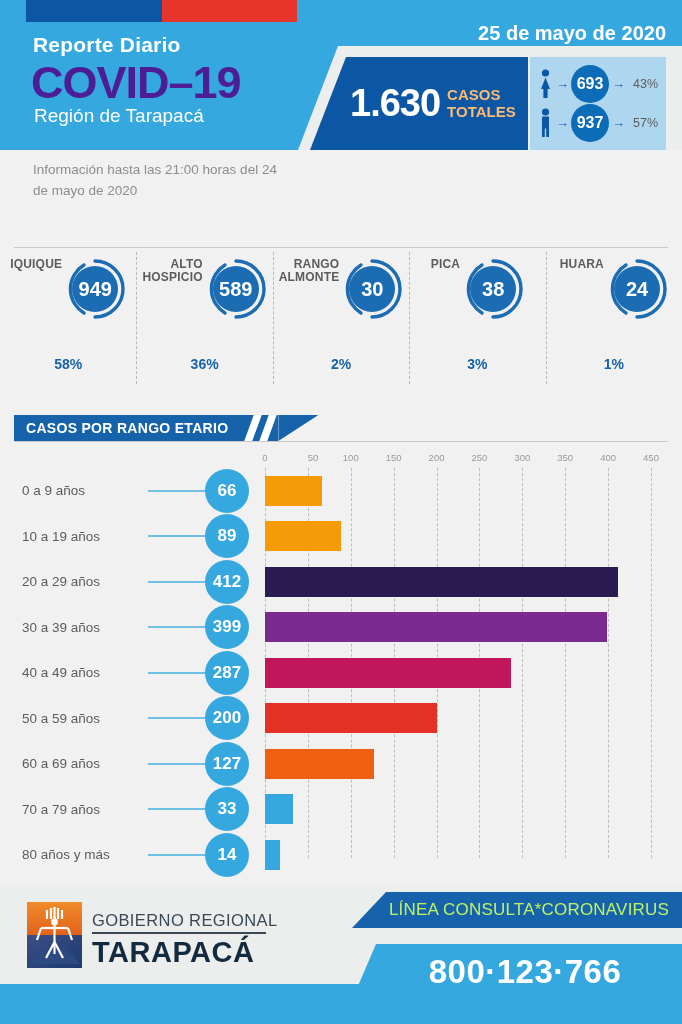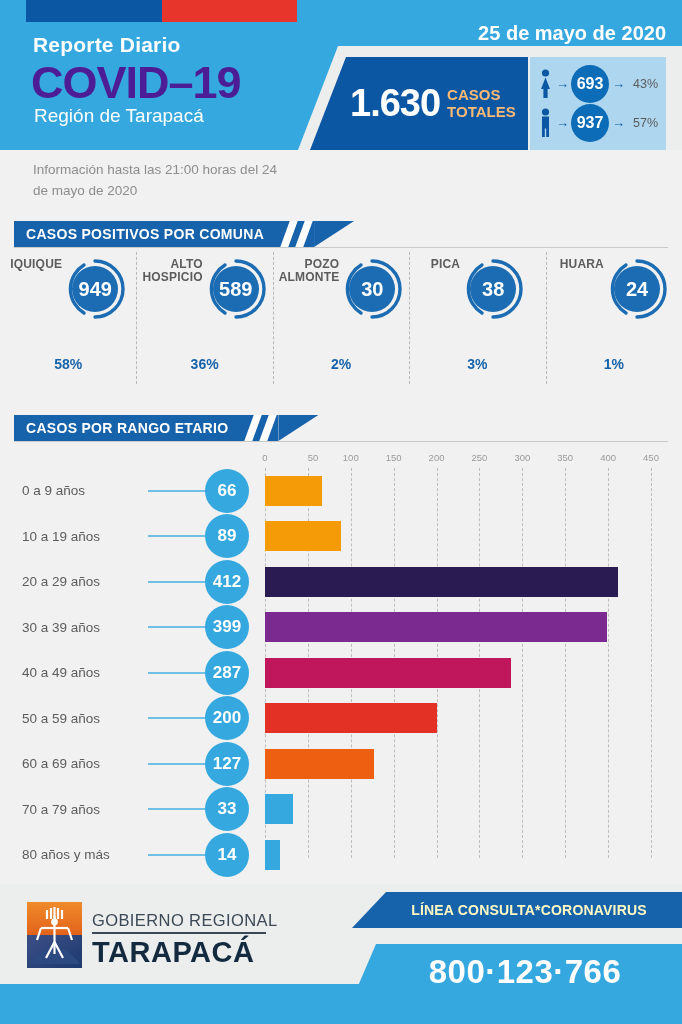--- a/index.html
+++ b/index.html
@@ -136,21 +136,21 @@
   .logo-txt1 { position:absolute; left: 92px; top: 27px; color:#3b4856; font-size: 16.5px; letter-spacing:.4px; }
   .logo-rule { position:absolute; left: 92px; top: 48px; width: 174px; height: 2px; background:#3b4856; }
   .logo-txt2 { position:absolute; left: 92px; top: 52px; color:#132a3f; font-size: 29px; font-weight: bold; letter-spacing:.5px; }
 
   .hot-wrap { position:absolute; left: 352px; top: 0; width: 330px; height: 100px; }
   .hot-dark {
     position:absolute; left:0; top: 8px; width: 330px; height: 36px; background:#1763ab;
     clip-path: polygon(34px 0, 100% 0, 100% 100%, 0 100%);
     display:flex; align-items:center; justify-content:center;
   }
-  .hot-dark span { color:#fef9c3; font-size: 14px; font-weight: bold; letter-spacing:.2px; padding-left: 24px;}
+  .hot-dark span { color:#bef264; font-size: 17px; font-weight: normal; letter-spacing:.2px; padding-left: 24px;}
   .hot-light {
     position:absolute; left:0; top: 60px; width: 330px; height: 56px; background:#35a8e0;
     clip-path: polygon(24px 0, 100% 0, 100% 100%, 0 100%);
     display:flex; align-items:center; justify-content:center;
   }
   .hot-light span { color:#fff; font-size: 33px; font-weight: bold; letter-spacing:.5px; padding-left:16px; }
 </style>
 </head>
 <body>
 
@@ -201,28 +201,20 @@
           <rect x="7.2" y="20" width="2.8" height="9" fill="#0c57a4"></rect>
         </svg>
       </div>
       <div class="g-arrow">→</div>
       <div class="g-circle">937</div>
       <div class="g-arrow">→</div>
       <div class="g-pct">57%</div>
     </div>
   </div>
 
-  <div class="sec-head" style="top:221px;">
-    <div class="sec-bar">CASOS POSITIVOS POR COMUNA</div>
-    <div class="sec-slashes">
-      <div class="sl"></div>
-      <div class="sl"></div>
-    </div>
-    <div class="sec-tail"></div>
-  </div>
   <div class="sec-rule" style="left:14px; top:247px; width:654px;"></div>
 
   <div class="comuna-wrap" id="comuna-wrap">
       <div class="comuna-cell">
         <div class="comuna-top">
           <div class="comuna-name">
             <div>IQUIQUE</div>
           </div>
           <div class="ring">
             <svg width="62" height="62" viewBox="0 0 62 62">
@@ -246,21 +238,21 @@
               <path d="M20 7 A28 28 0 0 0 20 55" fill="none" stroke="#1b6cb3" stroke-width="3.4" stroke-linecap="round"></path>
             </svg>
             <div class="ring-fill">589</div>
           </div>
         </div>
         <div class="comuna-pct">36%</div>
       </div>
       <div class="comuna-cell">
         <div class="comuna-top">
           <div class="comuna-name">
-            <div>POZO</div>
+            <div>RANGO</div>
             <div>ALMONTE</div>
           </div>
           <div class="ring">
             <svg width="62" height="62" viewBox="0 0 62 62">
               <path d="M31 3 A28 28 0 0 1 31 59" fill="none" stroke="#1b6cb3" stroke-width="3.4" stroke-linecap="round"></path>
               <path d="M20 7 A28 28 0 0 0 20 55" fill="none" stroke="#1b6cb3" stroke-width="3.4" stroke-linecap="round"></path>
             </svg>
             <div class="ring-fill">30</div>
           </div>
         </div>

